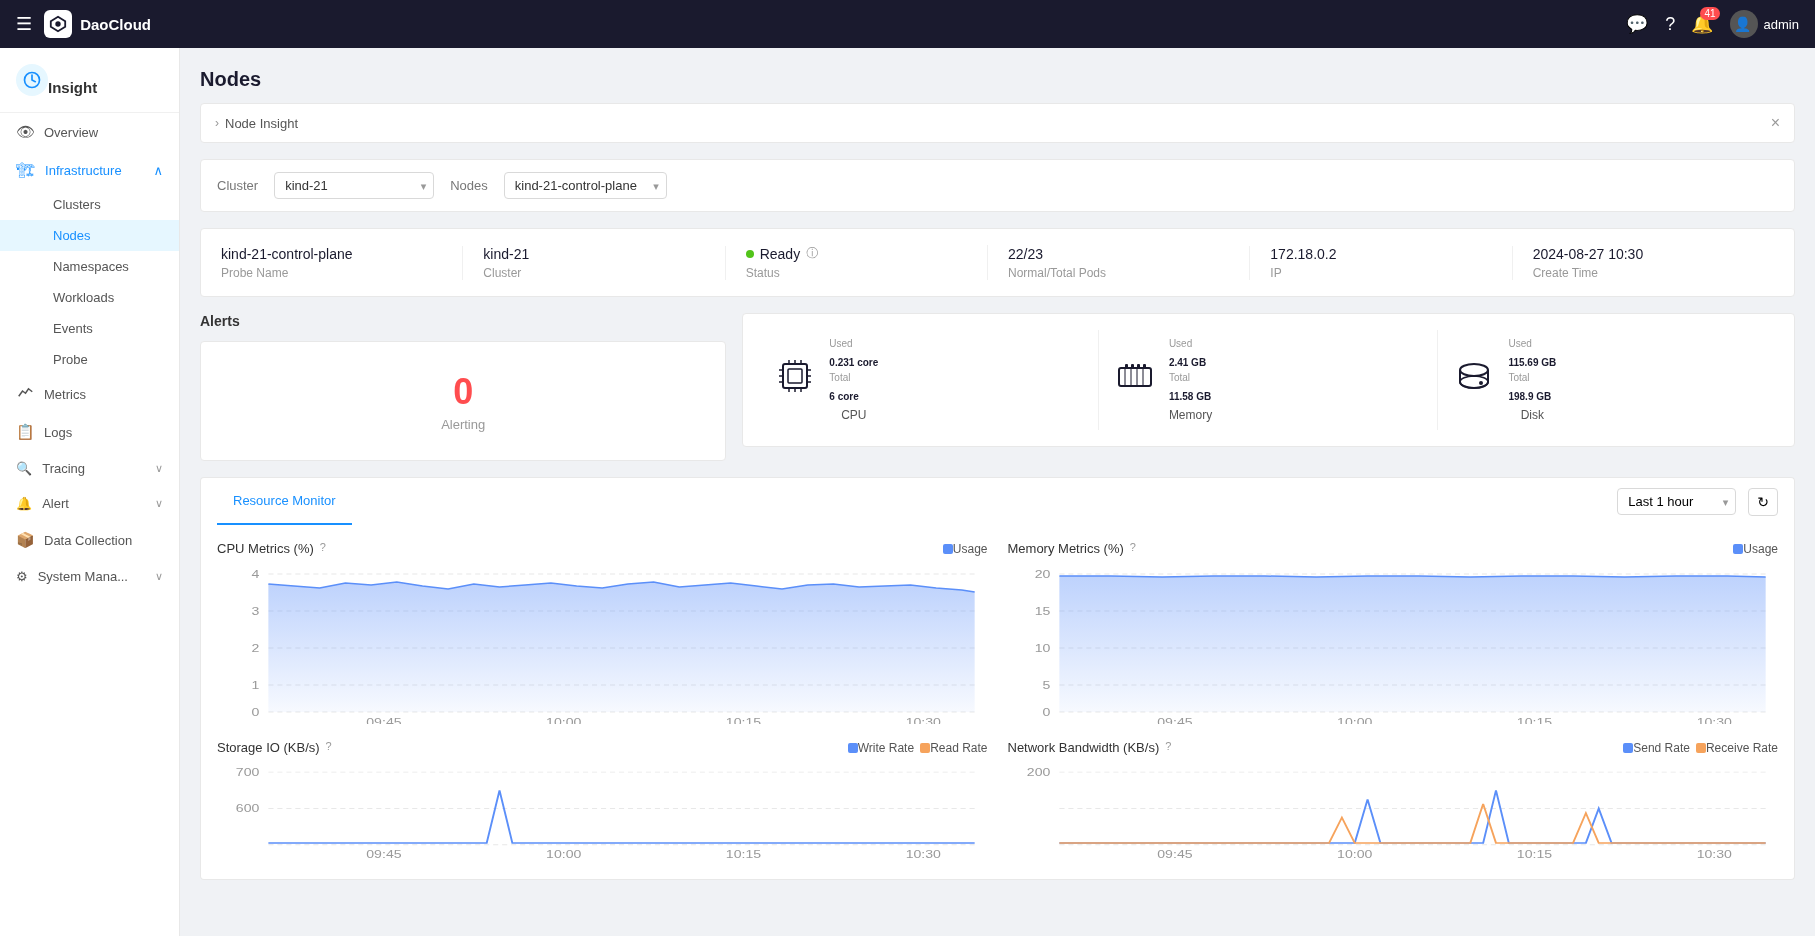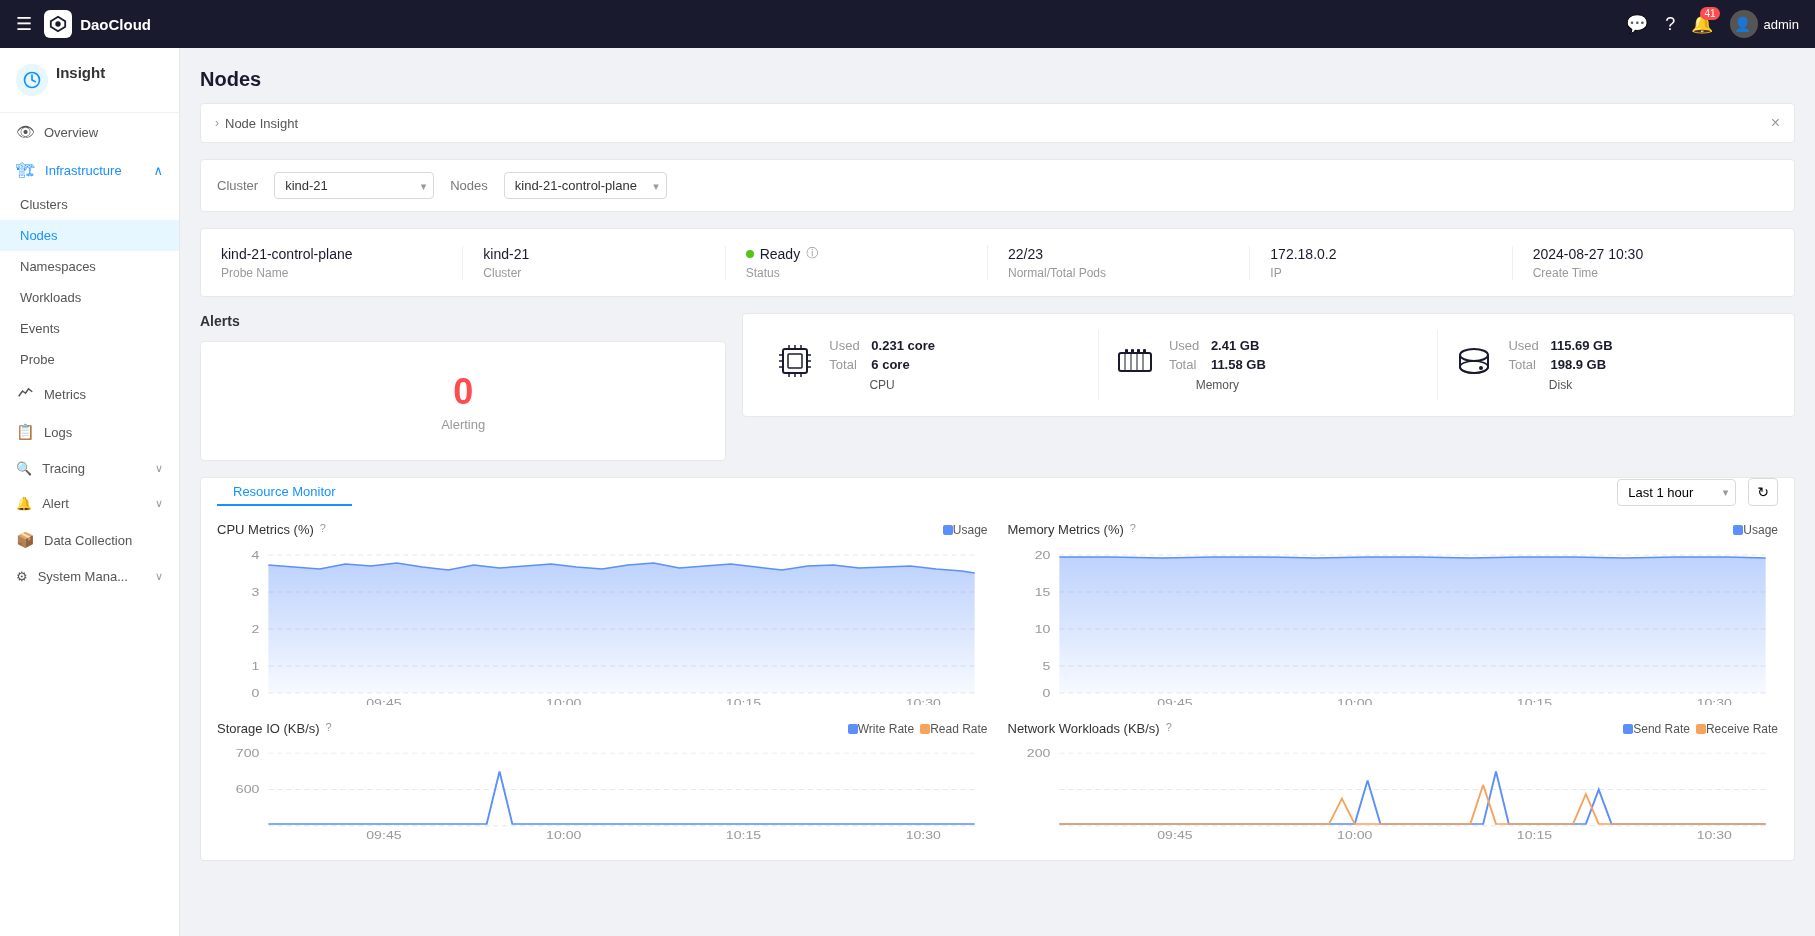--- a/index.html
+++ b/index.html
@@ -77,22 +77,22 @@
     .sidebar {
       width: 180px;
       background: white;
       border-right: 1px solid #e8e8e8;
       overflow-y: auto;
       flex-shrink: 0;
     }
     .sidebar-brand-section {
       padding: 16px;
       display: flex;
-      align-items: flex-start;
-      gap: 8px;
+      align-items: flex-end;
+      gap: 0;
       border-bottom: 1px solid #f0f0f0;
     }
     .sidebar-brand-icon {
       width: 32px; height: 32px;
       border-radius: 50%;
       background: #e6f7ff;
       display: flex; align-items: center; justify-content: center;
       font-size: 16px;
     }
     .sidebar-brand-name {
@@ -114,21 +114,21 @@
       display: flex;
       align-items: center;
       justify-content: space-between;
       padding: 10px 16px;
       cursor: pointer;
       color: #1890ff;
       font-weight: 500;
     }
     .sidebar-group-header .icon { font-size: 15px; }
     .sidebar-sub-item {
-      padding: 8px 16px 8px 20px;
+      padding: 8px 16px 8px 53px;
       cursor: pointer;
       color: #555;
       transition: background 0.2s;
     }
     .sidebar-sub-item.active { color: #1890ff; font-weight: 500; background: #e6f7ff; }
     .sidebar-item-with-arrow {
       display: flex;
       align-items: center;
       justify-content: space-between;
       padding: 10px 16px;
@@ -305,22 +305,23 @@
       border-right: 1px solid #f0f0f0;
     }
     .resource-item:last-child { border-right: none; }
     .resource-icon {
       font-size: 36px;
       color: #1a1a2e;
     }
     .resource-row {
       display: flex;
       gap: 8px;
-      font-size: 13px;
+      font-size: 10px;
       margin-bottom: 4px;
+      flex-direction: column;
     }
     .resource-row-label { color: #999; min-width: 34px; }
     .resource-row-value { font-weight: 600; color: #1a1a2e; }
     .resource-name {
       font-size: 12px;
       color: #555;
       margin-top: 6px;
       text-align: center;
     }
 
@@ -330,21 +331,21 @@
       border: 1px solid #e8e8e8;
       border-radius: 4px 4px 0 0;
       display: flex;
       align-items: center;
       justify-content: space-between;
       padding: 0 16px;
       border-bottom: none;
     }
     .tabs-left { display: flex; }
     .tab-item {
-      padding: 5px 16px;
+      padding: 15px 16px;
       cursor: pointer;
       font-size: 13px;
       color: #555;
       border-bottom: 2px solid transparent;
     }
     .tab-item.active {
       color: #1890ff;
       border-bottom: 2px solid #1890ff;
       font-weight: 500;
     }
@@ -838,21 +839,21 @@
               <text x="550" y="105" text-anchor="middle" font-size="11" fill="#999">10:30</text>
 
               <path d="M40,88 L200,88 L210,88 L220,30 L230,88 L400,88 L590,88" fill="none" stroke="#5b8ff9" stroke-width="1.5"></path>
             </svg>
           </div>
         </div>
 
         <div class="chart-container">
           <div class="chart-header">
             <div class="chart-title">
-              <span>Network Workloads (KB/s)</span>
+              <span>Network Bandwidth (KB/s)</span>
               <span class="question-icon">?</span>
             </div>
             <div class="chart-legend">
               <span class="legend-dot"></span>
               <span>Send Rate</span>
               <span class="legend-dot orange" style="margin-left:6px;"></span>
               <span>Receive Rate</span>
             </div>
           </div>
           <div class="chart-area" style="height:100px;">

